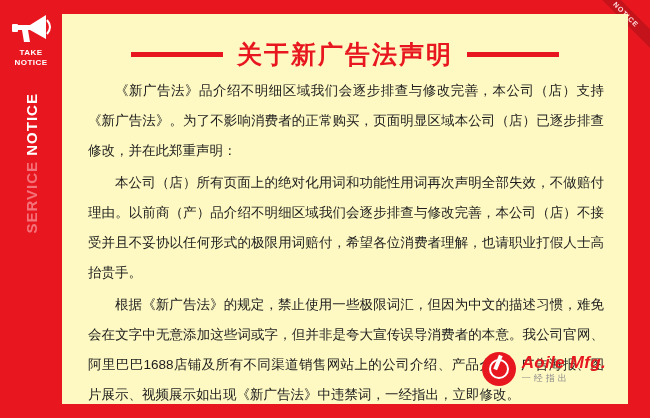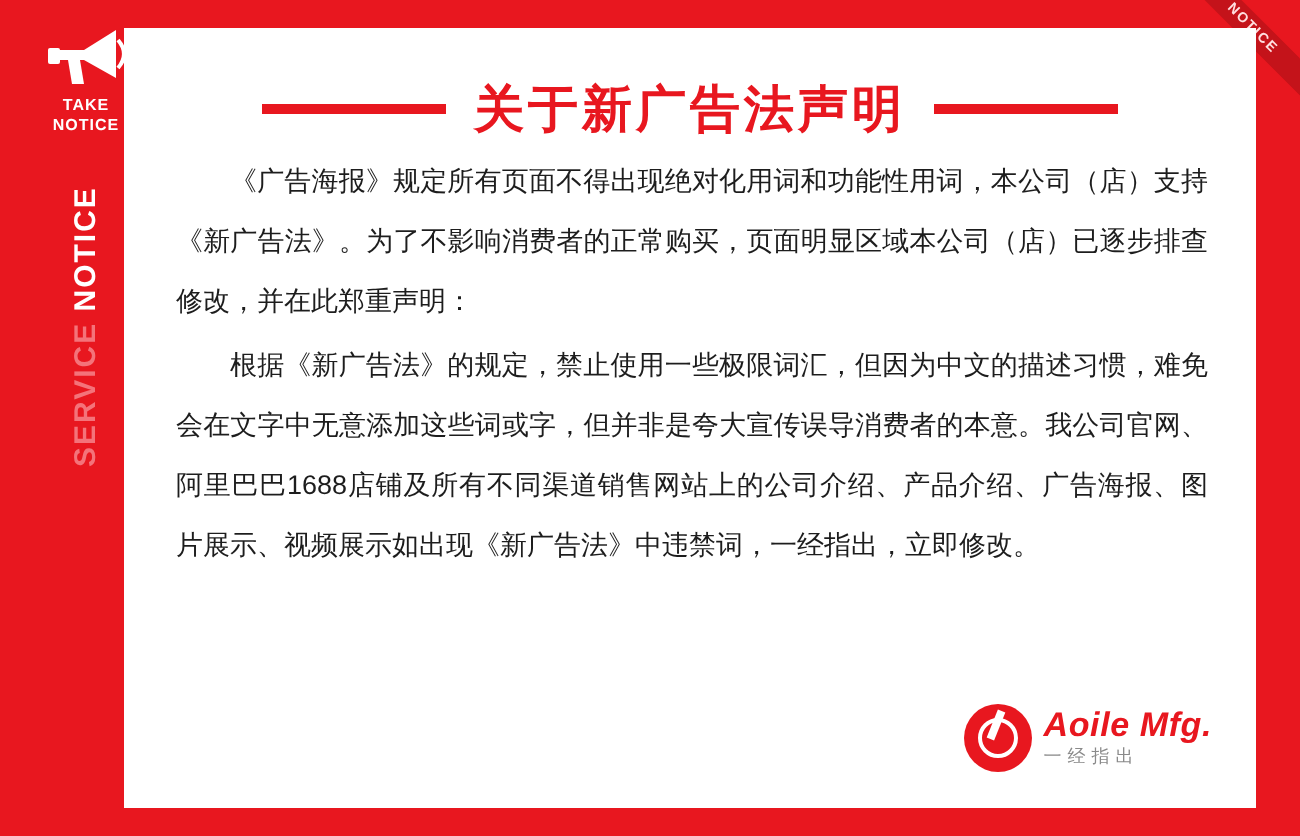--- a/index.html
+++ b/index.html
@@ -23,28 +23,28 @@
     overflow: hidden;
   }
 
   
   .card {
     position: absolute;
     left: 62px;
     top: 14px;
     width: 566px;
     height: 390px;
-    background: #ffffff;
+    background: #fef9c3;
     box-sizing: border-box;
   }
 
   
   .left-band {
     position: absolute;
-    left: 12px;
+    left: 0;
     top: 0;
     width: 62px;
     height: 418px;
   }
 
   .megaphone {
     position: absolute;
     left: 10px;
     top: 12px;
     width: 42px;
@@ -235,21 +235,22 @@
 
   <div class="card">
 
     <div class="title-row">
       <div class="title-rule"></div>
       <div class="title-text">关于新广告法声明</div>
       <div class="title-rule"></div>
     </div>
 
     <div class="body">
-      <p class="indent">《广告海报》规定所有页面不得出现绝对化用词和功能性用词，本公司（店）支持《新广告法》。为了不影响消费者的正常购买，页面明显区域本公司（店）已逐步排查修改，并在此郑重声明：</p>
+      <p class="indent">《新广告法》品介绍不明细区域我们会逐步排查与修改完善，本公司（店）支持《新广告法》。为了不影响消费者的正常购买，页面明显区域本公司（店）已逐步排查修改，并在此郑重声明：</p>
+      <p class="indent">本公司（店）所有页面上的绝对化用词和功能性用词再次声明全部失效，不做赔付理由。以前商（产）品介绍不明细区域我们会逐步排查与修改完善，本公司（店）不接受并且不妥协以任何形式的极限用词赔付，希望各位消费者理解，也请职业打假人士高抬贵手。</p>
       <p class="indent">根据《新广告法》的规定，禁止使用一些极限词汇，但因为中文的描述习惯，难免会在文字中无意添加这些词或字，但并非是夸大宣传误导消费者的本意。我公司官网、阿里巴巴1688店铺及所有不同渠道销售网站上的公司介绍、产品介绍、广告海报、图片展示、视频展示如出现《新广告法》中违禁词，一经指出，立即修改。</p>
     </div>
 
     <div class="logo">
       <div class="logo-mark"></div>
       <div class="logo-text">
         <span class="logo-en">Aoile Mfg.</span>
         <span class="logo-cn">一经指出</span>
       </div>
     </div>

